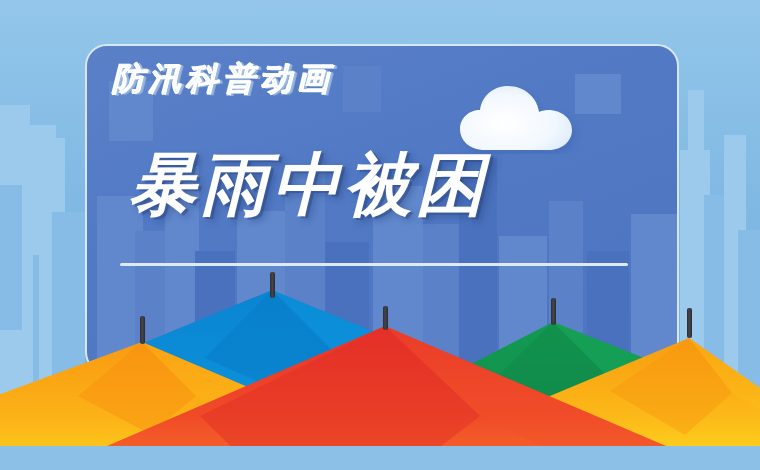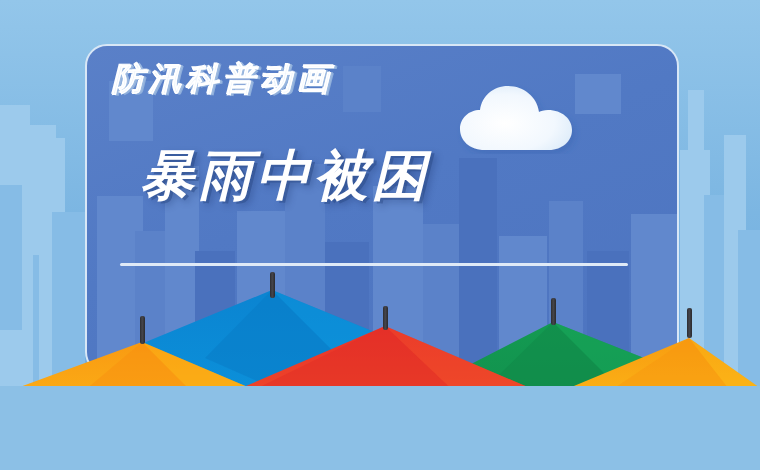--- a/index.html
+++ b/index.html
@@ -3,21 +3,21 @@
 <meta charset="utf-8">
 <style>
   * { margin:0; padding:0; box-sizing:border-box; }
   html,body { width:760px; height:470px; overflow:hidden; }
   body {
     font-family:"Liberation Sans","DejaVu Sans",sans-serif;
     background:#8cc0e6;
   }
   #poster {
     position:relative;
-    width:760px; height:386px;
+    width:760px; height:446px;
     overflow:hidden;
   }
 
   
   .sky {
     position:absolute; inset:0;
     background:linear-gradient(180deg,#93c6ea 0%,#7cb6e2 55%,#6fade0 100%);
   }
 
   
@@ -87,21 +87,21 @@
     position:absolute;
     font-weight:bold;
     font-style:italic;
     color:#ffffff;
     letter-spacing:4px;
     white-space:nowrap;
     text-shadow:
        3px 2px 0 rgba(40,70,130,.45),
        5px 4px 7px rgba(25,50,105,.35);
   }
-  .headline.l1 { left:140px; top:140px; font-size:54px; }
+  .headline.l1 { left:128px; top:140px; font-size:68px; }
   .headline.l2 { left:140px; top:212px; font-size:54px; }
 
   
   .umbrellas { position:absolute; inset:0; z-index:10; }
   .pole {
     position:absolute;
     width:5px;
     background:linear-gradient(90deg,#2c2c30 0%,#46464c 45%,#2a2a2e 100%);
     border-radius:2px;
     z-index:1;

